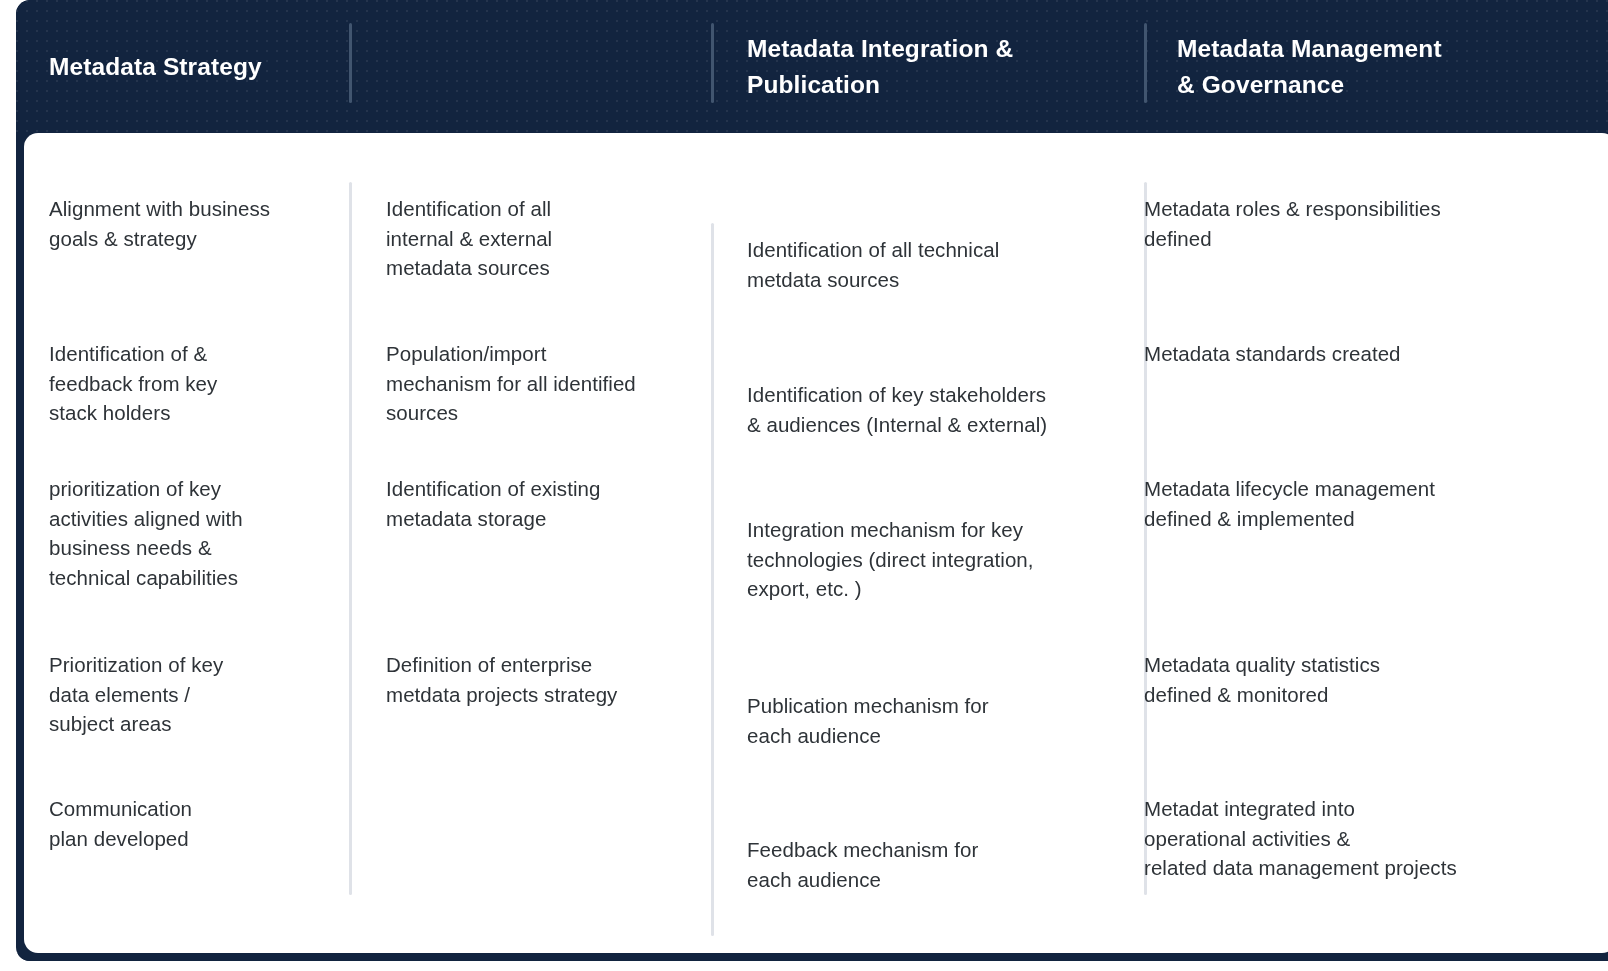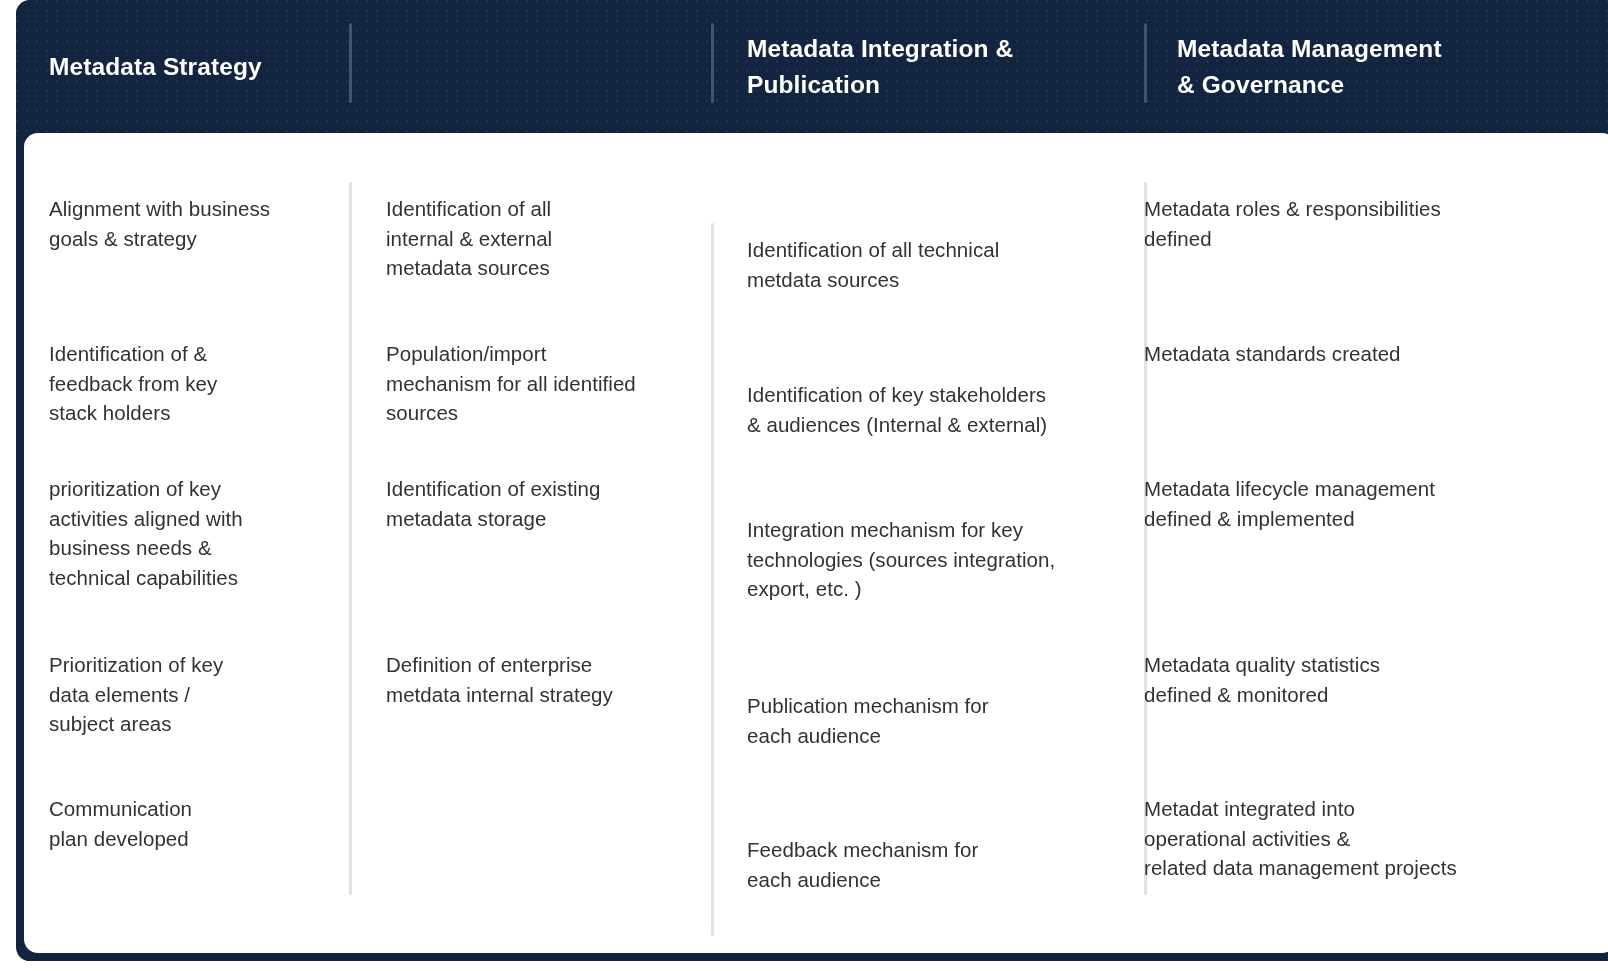--- a/index.html
+++ b/index.html
@@ -219,34 +219,34 @@
         <div class="cells">
           <div class="cell r0">Identification of all
 internal &amp; external
 metadata sources</div>
           <div class="cell r1">Population/import
 mechanism for all identified
 sources</div>
           <div class="cell r2">Identification of existing
 metadata storage</div>
           <div class="cell r3">Definition of enterprise
-metdata internal strategy</div>
+metdata projects strategy</div>
           <div class="cell r4"></div>
         </div>
       </div>
 
       <div class="bcol c3">
         <span class="vdiv"></span>
         <div class="cells">
           <div class="cell r0">Identification of all technical
 metdata sources</div>
           <div class="cell r1">Identification of key stakeholders
 &amp; audiences (Internal &amp; external)</div>
           <div class="cell r2">Integration mechanism for key
-technologies (sources integration,
+technologies (direct integration,
 export, etc. )</div>
           <div class="cell r3">Publication mechanism for
 each audience</div>
           <div class="cell r4">Feedback mechanism for
 each audience</div>
         </div>
       </div>
 
       <div class="bcol c4">
         <span class="vdiv"></span>

